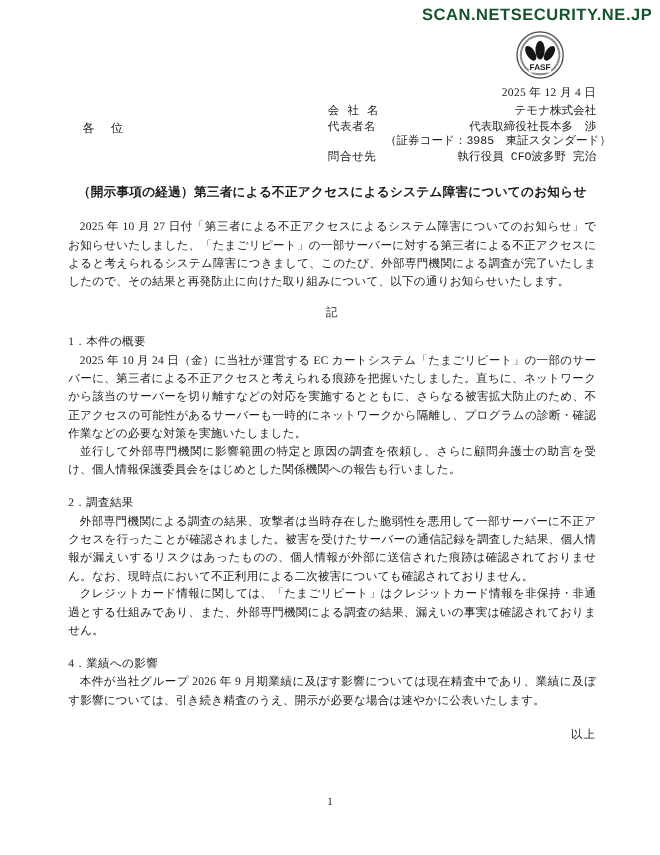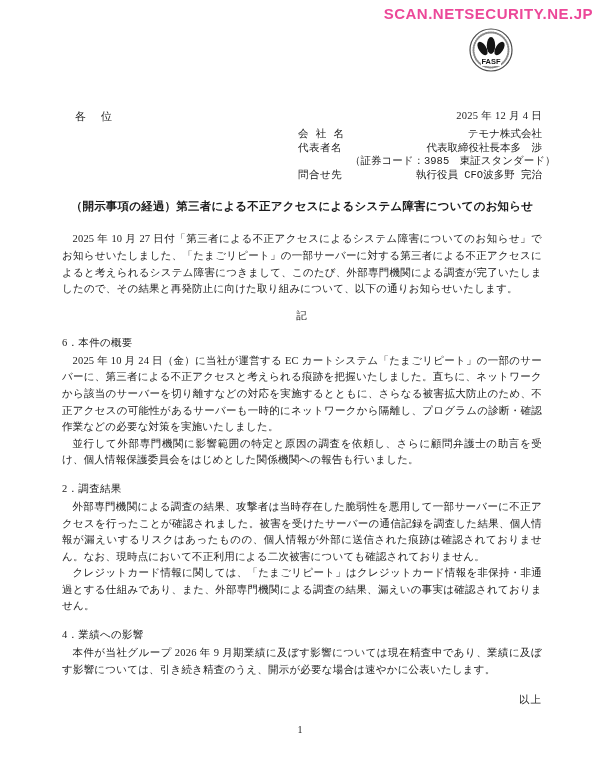--- a/index.html
+++ b/index.html
@@ -9,26 +9,26 @@
     background:#ffffff;
     color:#1c1c1c;
     font-family:"Liberation Serif","DejaVu Serif",serif;
     overflow:hidden;
     box-sizing:border-box;
   }
   .watermark{
     position:absolute;top:5px;right:7px;
     font-family:"Liberation Sans","DejaVu Sans",sans-serif;
     font-weight:700;font-size:15px;letter-spacing:.5px;
-    color:#ec4899;
+    color:#14532d;
   }
   .logo{position:absolute;top:27px;left:468px;width:46px;height:46px;}
   .content{padding:0 58px 0 62px;}
   .date{
-    text-align:right;margin:0;padding-top:109px;
+    text-align:right;margin:0;padding-top:77px;
     font-size:10.5px;letter-spacing:.3px;
   }
   .addressee{
     position:absolute;left:75px;top:109px;
     font-size:11px;letter-spacing:2px;
   }
   .company{width:244px;margin:5px 0 0 auto;font-size:10.5px;line-height:13.6px;}
   .crow{display:flex;font-family:Liberation Mono, monospace;}
   .clabel{width:52px;flex:0 0 52px;letter-spacing:.5px;}
   .cvalue{flex:1 1 auto;text-align:right;}
@@ -99,21 +99,21 @@
       </div>
     </div>
 
     <h1 class="title">（開示事項の経過）第三者による不正アクセスによるシステム障害についてのお知らせ</h1>
 
     <p class="para indent intro">2025 年 10 月 27 日付「第三者による不正アクセスによるシステム障害についてのお知らせ」でお知らせいたしました、「たまごリピート」の一部サーバーに対する第三者による不正アクセスによると考えられるシステム障害につきまして、このたび、外部専門機関による調査が完了いたしましたので、その結果と再発防止に向けた取り組みについて、以下の通りお知らせいたします。</p>
 
     <div class="ki">記</div>
 
     <div>
-      <div class="sec-head">6．本件の概要</div>
+      <div class="sec-head">1．本件の概要</div>
       <p class="para indent">2025 年 10 月 24 日（金）に当社が運営する EC カートシステム「たまごリピート」の一部のサーバーに、第三者による不正アクセスと考えられる痕跡を把握いたしました。直ちに、ネットワークから該当のサーバーを切り離すなどの対応を実施するとともに、さらなる被害拡大防止のため、不正アクセスの可能性があるサーバーも一時的にネットワークから隔離し、プログラムの診断・確認作業などの必要な対策を実施いたしました。</p>
       <p class="para indent">並行して外部専門機関に影響範囲の特定と原因の調査を依頼し、さらに顧問弁護士の助言を受け、個人情報保護委員会をはじめとした関係機関への報告も行いました。</p>
     </div>
 
     <div>
       <div class="sec-head">2．調査結果</div>
       <p class="para indent">外部専門機関による調査の結果、攻撃者は当時存在した脆弱性を悪用して一部サーバーに不正アクセスを行ったことが確認されました。被害を受けたサーバーの通信記録を調査した結果、個人情報が漏えいするリスクはあったものの、個人情報が外部に送信された痕跡は確認されておりません。なお、現時点において不正利用による二次被害についても確認されておりません。</p>
       <p class="para indent">クレジットカード情報に関しては、「たまごリピート」はクレジットカード情報を非保持・非通過とする仕組みであり、また、外部専門機関による調査の結果、漏えいの事実は確認されておりません。</p>
     </div>
 

